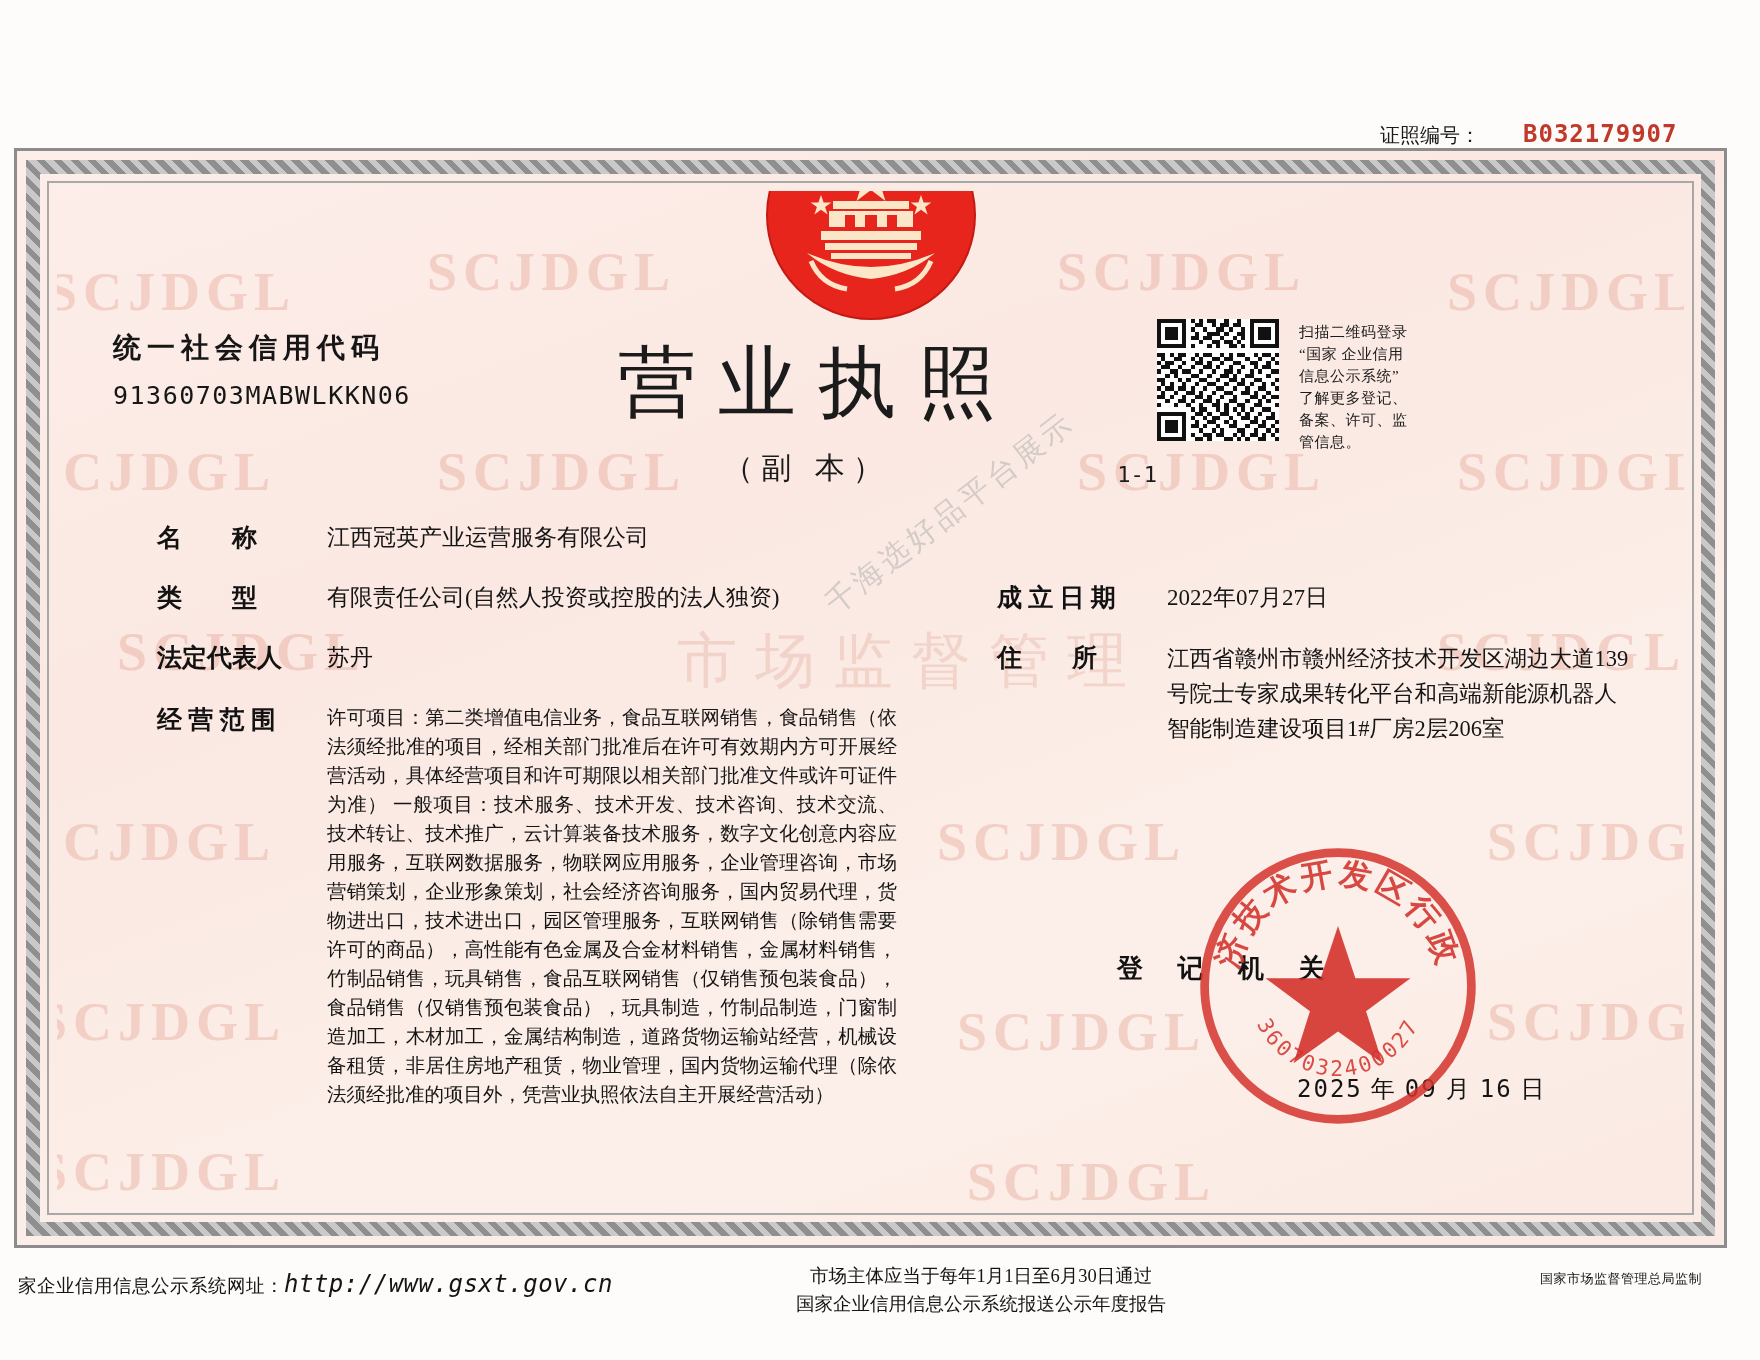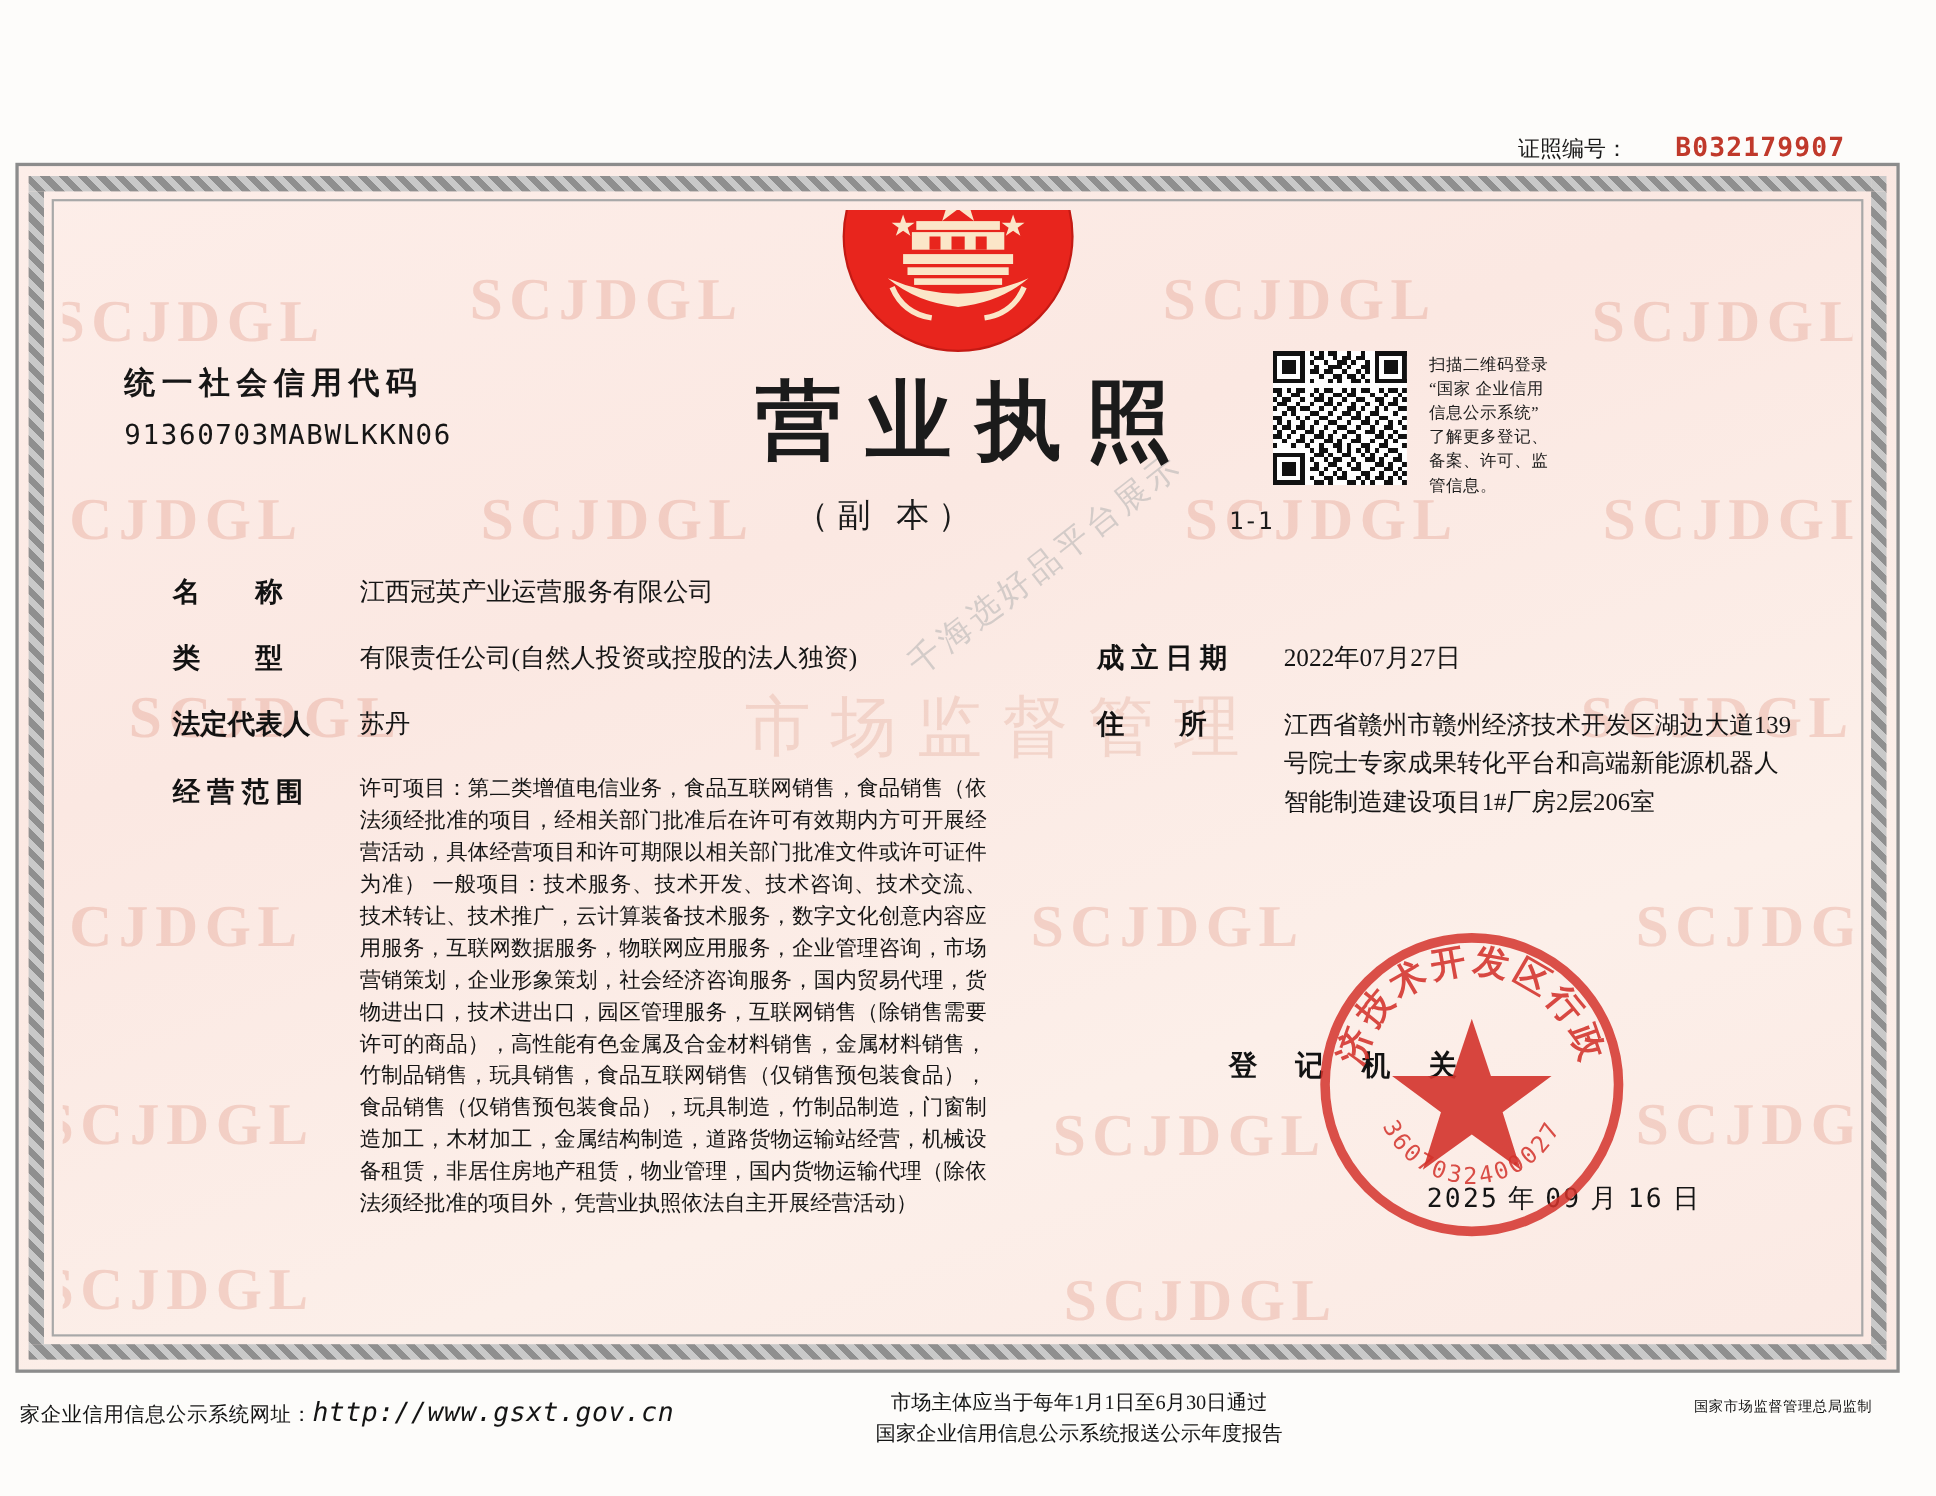--- a/index.html
+++ b/index.html
@@ -131,25 +131,24 @@
   #title {
     position: absolute;
     left: 470px;
     top: 140px;
     width: 560px;
     text-align: center;
   }
   #title .main {
     font-size: 78px;
     letter-spacing: 22px;
-    font-weight: bold;
+    font-weight: normal;
     color: #1b1b1b;
     text-indent: 22px;
     font-family: "Liberation Serif", serif;
-    text-align: right;
   }
   #title .sub-row {
     margin-top: 12px;
     font-size: 30px;
     letter-spacing: 8px;
     color: #1b1b1b;
     position: relative;
   }
   #title .sub-seq {
     position: absolute;

